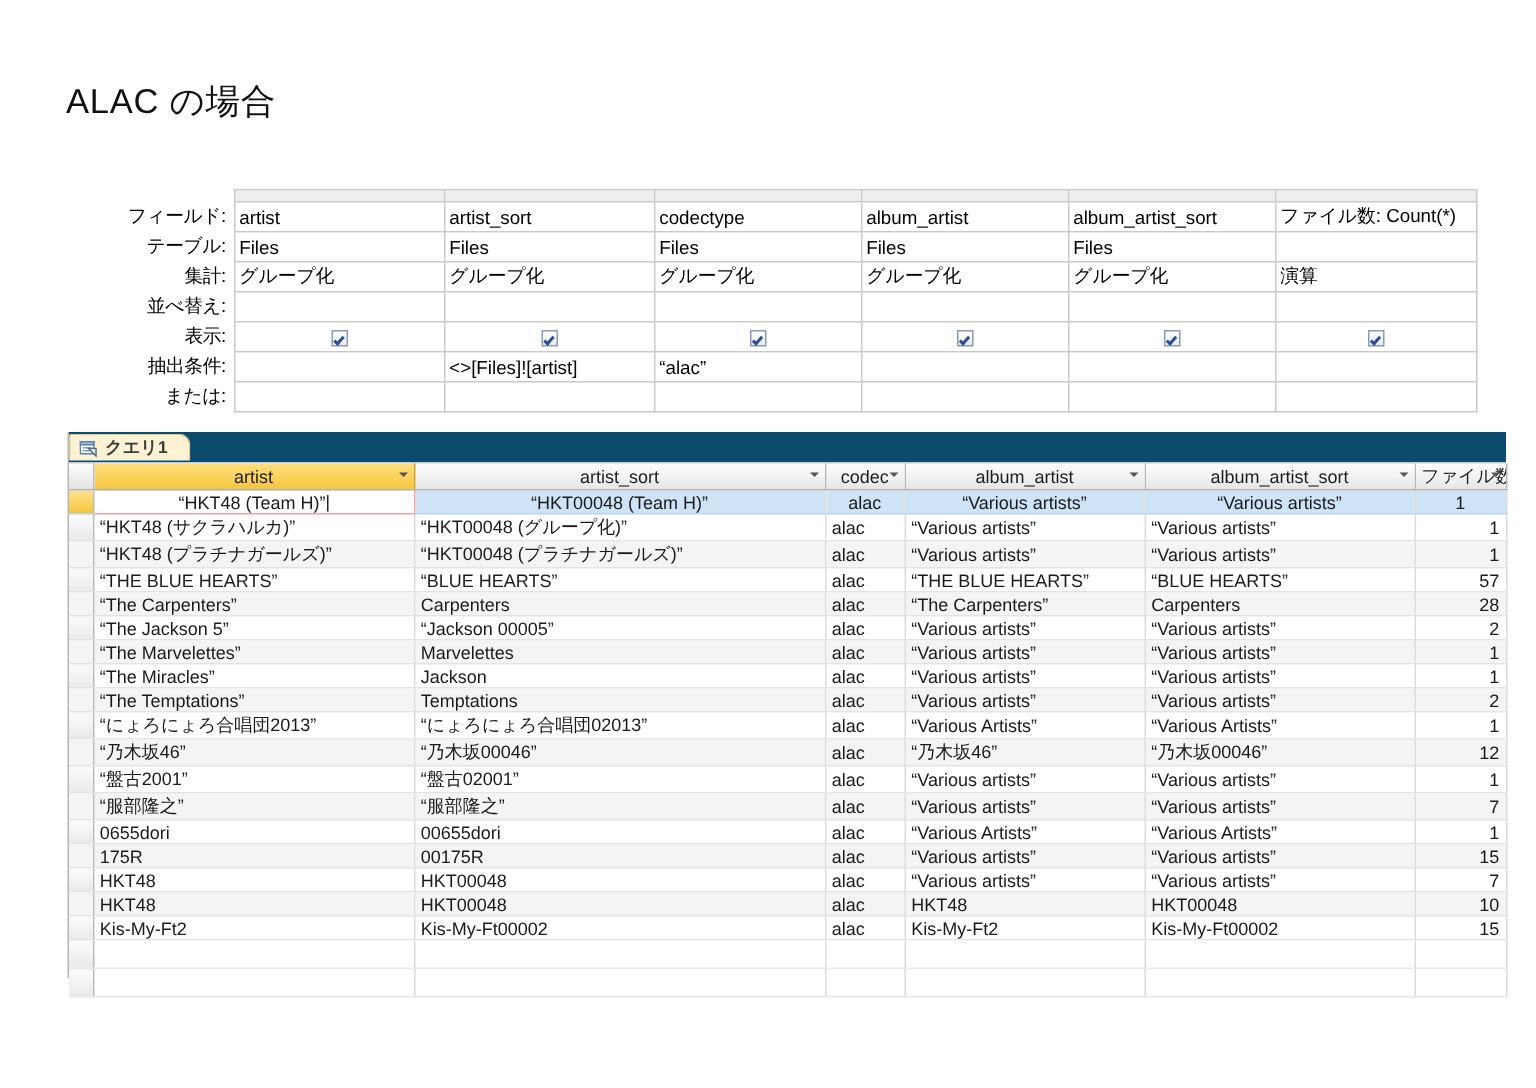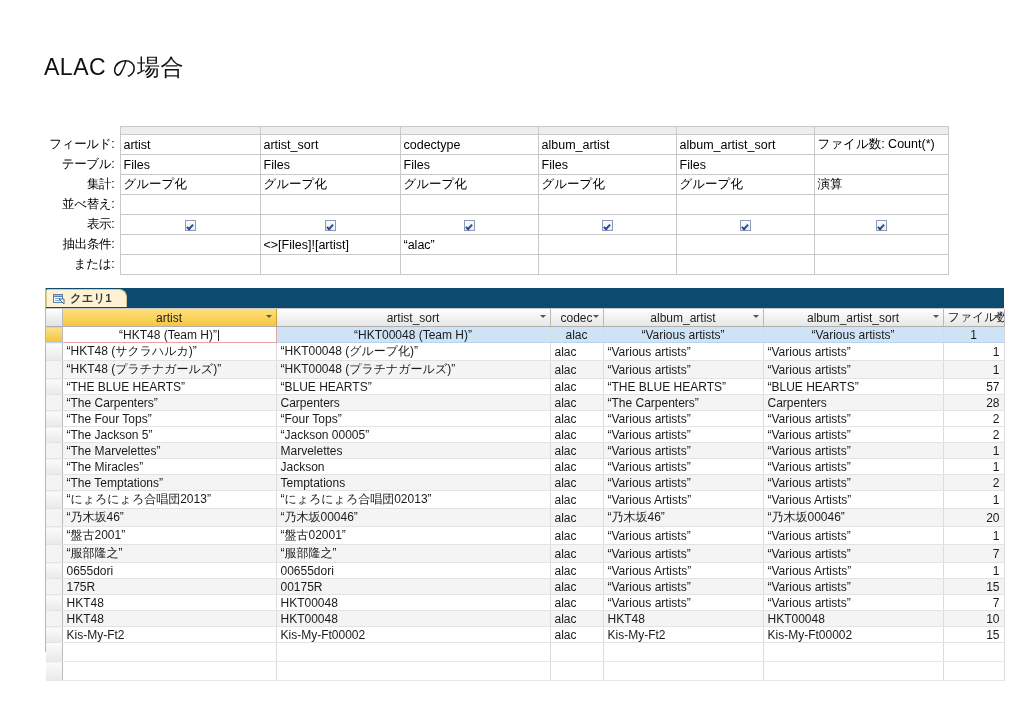--- a/index.html
+++ b/index.html
@@ -32,20 +32,21 @@
     position: absolute;
     left: 44px;
     top: 126px;
     width: 904px;
   }
   #design-grid table {
     border-collapse: collapse;
     table-layout: fixed;
     width: 904px;
     font-size: 12.5px;
+    margin-left: 36px;
   }
   #design-grid td {
     height: 19px;
     padding: 0 0 0 3px;
     vertical-align: middle;
     overflow: hidden;
     white-space: nowrap;
   }
   #design-grid td.rowlabel {
     width: 76px;
@@ -428,29 +429,20 @@
             <td class="rowsel"></td>
             <td class="">“The Carpenters”</td>
             <td class="">Carpenters</td>
             <td class="codec">alac</td>
             <td class="">“The Carpenters”</td>
             <td class="">Carpenters</td>
             <td class="num">28</td>
           </tr>
           <tr class="">
             <td class="rowsel"></td>
-            <td class="">“The Four Tops”</td>
-            <td class="">“Four Tops”</td>
-            <td class="codec">alac</td>
-            <td class="">“Various artists”</td>
-            <td class="">“Various artists”</td>
-            <td class="num">2</td>
-          </tr>
-          <tr class="">
-            <td class="rowsel"></td>
             <td class="">“The Jackson 5”</td>
             <td class="">“Jackson 00005”</td>
             <td class="codec">alac</td>
             <td class="">“Various artists”</td>
             <td class="">“Various artists”</td>
             <td class="num">2</td>
           </tr>
           <tr class="alt">
             <td class="rowsel"></td>
             <td class="">“The Marvelettes”</td>
@@ -487,21 +479,21 @@
             <td class="">“Various Artists”</td>
             <td class="num">1</td>
           </tr>
           <tr class="alt">
             <td class="rowsel"></td>
             <td class="">“乃木坂46”</td>
             <td class="">“乃木坂00046”</td>
             <td class="codec">alac</td>
             <td class="">“乃木坂46”</td>
             <td class="">“乃木坂00046”</td>
-            <td class="num">20</td>
+            <td class="num">12</td>
           </tr>
           <tr class="">
             <td class="rowsel"></td>
             <td class="">“盤古2001”</td>
             <td class="">“盤古02001”</td>
             <td class="codec">alac</td>
             <td class="">“Various artists”</td>
             <td class="">“Various artists”</td>
             <td class="num">1</td>
           </tr>

